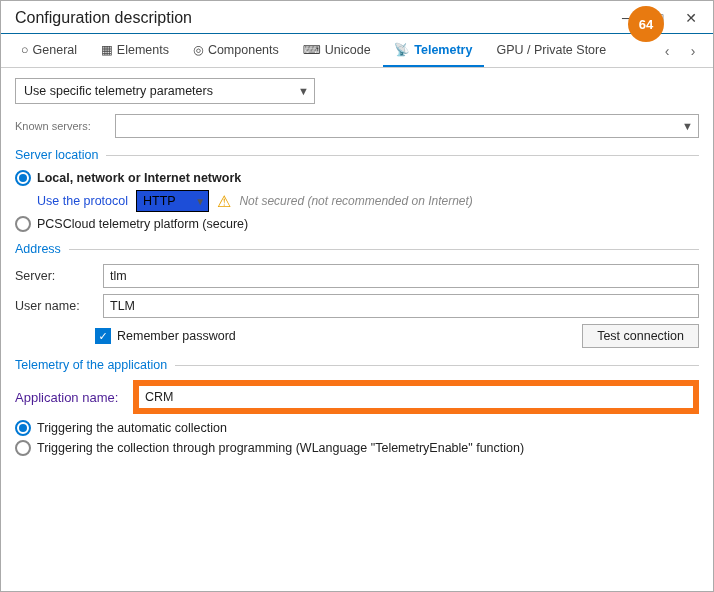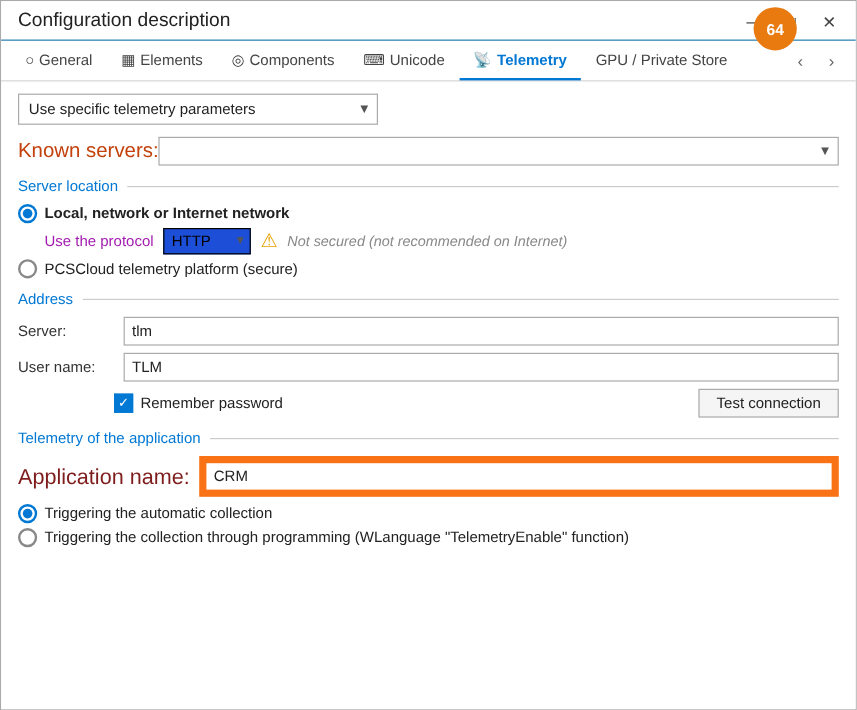--- a/index.html
+++ b/index.html
@@ -150,22 +150,22 @@
     }
 
     
     .form-row {
       display: flex;
       align-items: center;
       margin-bottom: 6px;
     }
     .form-label {
       min-width: 100px;
-      color: #c2410c;
-      font-size: 17px;
+      color: #737373;
+      font-size: 11px;
     }
     .known-servers-wrapper {
       flex: 1;
       position: relative;
     }
     .known-servers-wrapper input {
       width: 100%;
       padding: 4px 28px 4px 6px;
       border: 1px solid #aaa;
       font-size: 12.5px;
@@ -232,21 +232,21 @@
     .radio-label.bold { font-weight: 600; }
 
     
     .protocol-row {
       display: flex;
       align-items: center;
       gap: 8px;
       margin-left: 22px;
       margin-bottom: 4px;
     }
-    .protocol-label { font-size: 12.5px; color: #a21caf; }
+    .protocol-label { font-size: 12.5px; color: #1d4ed8; }
     .protocol-wrapper {
       position: relative;
       display: inline-block;
     }
     .protocol-wrapper select {
       padding: 3px 24px 3px 6px;
       border: 1px solid #000000;
       font-size: 12.5px;
       appearance: none;
       -webkit-appearance: none;
@@ -331,22 +331,22 @@
 
     
     .app-name-row {
       display: flex;
       align-items: center;
       margin-bottom: 6px;
       gap: 8px;
     }
     .app-name-label {
       min-width: 110px;
-      font-size: 18px;
-      color: #7f1d1d;
+      font-size: 13px;
+      color: #4c1d95;
     }
     .app-name-input {
       flex: 1;
       padding: 4px 6px;
       border: 6px solid #f97316;
       font-size: 12.5px;
       color: #222;
       background: #fff;
     }
   </style>

